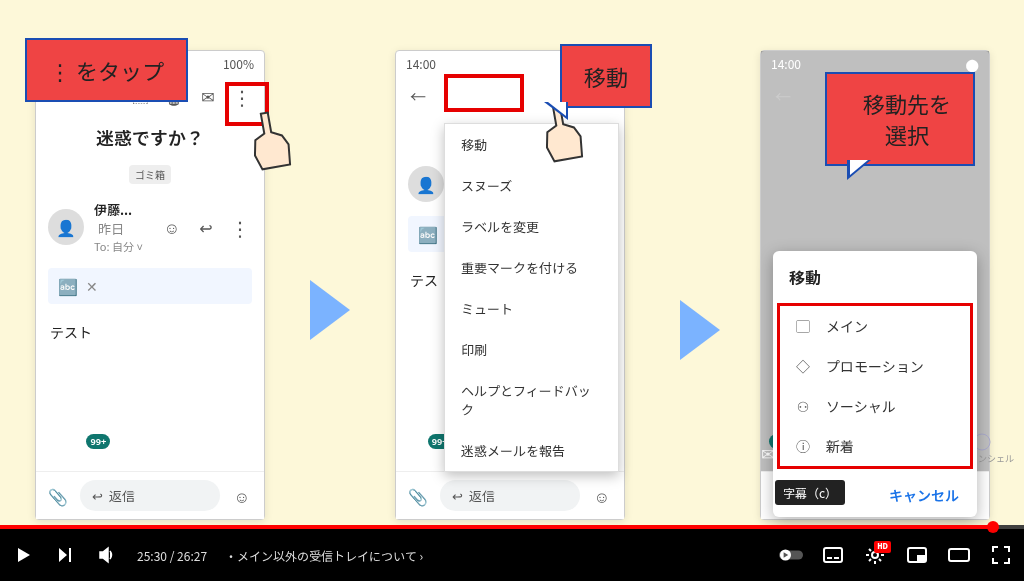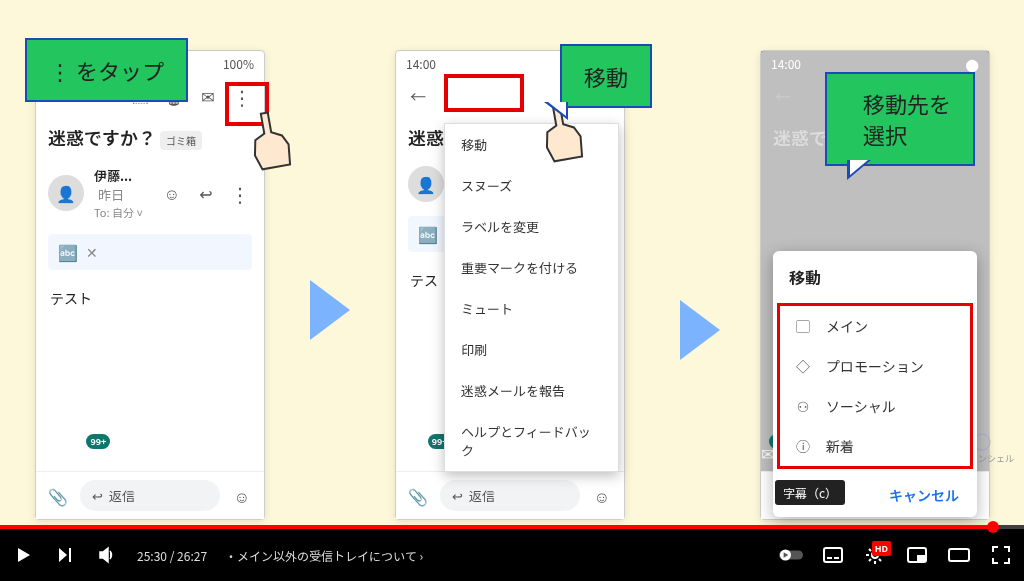--- a/index.html
+++ b/index.html
@@ -12,21 +12,21 @@
   .phone1 { left: 35px; top: 50px; height: 470px; }
   .phone2 { left: 395px; top: 50px; height: 470px; }
   .phone3 { left: 760px; top: 50px; height: 470px; }
   
   .statusbar { display: flex; justify-content: space-between; align-items: center; padding: 4px 10px; font-size: 12px; color: #555; }
   .topbar { display: flex; align-items: center; padding: 8px 10px; gap: 10px; }
   .topbar .spacer { flex: 1; }
   .icon-btn { width: 24px; height: 24px; display: flex; align-items: center; justify-content: center; cursor: pointer; color: #555; }
   .vdots { font-size: 20px; color: #555; }
   
-  .subject-row { display: flex; align-items: flex-end; padding: 8px 12px; gap: 4px; }
+  .subject-row { display: flex; align-items: center; padding: 8px 12px; gap: 15px; flex-direction: column; }
   .subject { font-size: 18px; font-weight: 600; color: #222; }
   .chip { font-size: 10px; background: #eee; padding: 2px 6px; border-radius: 4px; color: #555; }
   
   .sender-row { display: flex; align-items: center; padding: 8px 12px; gap: 10px; }
   .avatar { width: 36px; height: 36px; border-radius: 50%; background: #ddd; display: flex; align-items: center; justify-content: center; color: #888; }
   .sender-info { flex: 1; font-size: 13px; }
   .sender-name { font-weight: 600; color: #222; }
   .sender-date { color: #888; font-size: 13px; margin-left: 4px; }
   .sender-to { color: #888; font-size: 11px; }
   
@@ -51,24 +51,24 @@
   .sheet-item { display: flex; align-items: center; gap: 14px; padding: 10px 14px; font-size: 14px; color: #333; cursor: pointer; }
   .sheet-icon { width: 18px; text-align: center; color: #555; }
   .sheet-cancel { text-align: right; padding: 12px 18px; color: #1a73e8; font-size: 14px; font-weight: 600; cursor: pointer; }
   
   
   .big-arrow { position: absolute; width: 0; height: 0; border-top: 30px solid transparent; border-bottom: 30px solid transparent; border-left: 40px solid #7bb3ff; }
   .arrow1 { left: 310px; top: 280px; }
   .arrow2 { left: 680px; top: 300px; }
   
   
-  .callout { position: absolute; background: #22c55e; border: 2px solid #1a4db3; padding: 14px 22px; font-size: 22px; color: #222; z-index: 20; }
+  .callout { position: absolute; background: #ef4444; border: 2px solid #1a4db3; padding: 14px 22px; font-size: 22px; color: #222; z-index: 20; }
   .callout1 { left: 25px; top: 38px; }
   .callout2 { left: 560px; top: 44px; }
-  .callout3 { left: 825px; top: 72px; text-align: left; line-height: 1.4; padding-left: 36px; }
+  .callout3 { left: 825px; top: 72px; text-align: center; line-height: 1.4; padding-left: 36px; }
   .callout-tail { position: absolute; width: 0; height: 0; }
   .callout2 .callout-tail { left: -18px; bottom: -14px; border-top: 18px solid #1a4db3; border-left: 24px solid transparent; }
   .callout2 .callout-tail::after { content: ""; position: absolute; top: -18px; left: -20px; border-top: 14px solid #fff; border-left: 18px solid transparent; }
   .callout3 .callout-tail { left: 20px; bottom: -16px; border-top: 20px solid #1a4db3; border-right: 24px solid transparent; }
   .callout3 .callout-tail::after { content: ""; position: absolute; top: -20px; left: 3px; border-top: 15px solid #fff; border-right: 18px solid transparent; }
   
   
   .redbox { position: absolute; border: 4px solid #e60000; z-index: 10; }
   .redbox1 { left: 225px; top: 82px; width: 44px; height: 44px; }
   .redbox2 { left: 444px; top: 74px; width: 80px; height: 38px; }
@@ -88,21 +88,21 @@
   
   .progress { position: absolute; left: 0; right: 0; top: 525px; height: 4px; background: rgba(255,255,255,0.25); }
   .progress-played { height: 100%; background: #ff0000; width: 97%; position: relative; }
   .progress-played::after { content: ""; position: absolute; right: -6px; top: -4px; width: 12px; height: 12px; border-radius: 50%; background: #ff0000; }
   
   .ytbar { position: absolute; left: 0; right: 0; bottom: 0; height: 52px; background: linear-gradient(transparent, rgba(0,0,0,0.6)); display: flex; align-items: center; padding: 0 11px; gap: 18px; color: #fff; }
   .ytbar .spacer { flex: 1; }
   .ytbtn { width: 24px; height: 24px; display: flex; align-items: center; justify-content: center; cursor: pointer; font-size: 14px; }
   .yttime { font-size: 12px; color: #ddd; }
   .ytchapter { font-size: 12px; color: #ddd; }
-  .hd-badge { background: #f00; font-size: 9px; font-weight: 700; padding: 1px 3px; border-radius: 2px; position: absolute; top: -2px; right: -4px; }
+  .hd-badge { background: #f00; font-size: 9px; font-weight: 700; padding: 1px 3px; border-radius: 2px; position: absolute; top: -2px; right: -4px; font-family: Liberation Mono, monospace; }
   
   
   .navdots { position: absolute; bottom: 52px; left: 0; right: 0; height: 40px; display: flex; justify-content: space-around; align-items: center; pointer-events: none; }
   .nav-item { position: relative; width: 30px; height: 30px; display: flex; align-items: center; justify-content: center; color: #fff; }
   .badge-99 { position: absolute; top: -4px; right: -10px; background: #0f766e; color: #fff; font-size: 9px; padding: 1px 4px; border-radius: 8px; font-weight: 700; }
   
 </style>
 </head>
 <body>
 
@@ -166,22 +166,22 @@
       <span>🔤</span>
     </div>
     <div class="body-text">テス</div>
     <div class="dropdown">
       <div class="dropdown-item">移動</div>
       <div class="dropdown-item">スヌーズ</div>
       <div class="dropdown-item">ラベルを変更</div>
       <div class="dropdown-item">重要マークを付ける</div>
       <div class="dropdown-item">ミュート</div>
       <div class="dropdown-item">印刷</div>
+      <div class="dropdown-item">ヘルプとフィードバック</div>
       <div class="dropdown-item">迷惑メールを報告</div>
-      <div class="dropdown-item">ヘルプとフィードバック</div>
     </div>
     <div class="reply-bar">
       <span class="icon-btn">📎</span>
       <div class="reply-pill">↩ <span>返信</span></div>
       <span class="icon-btn">☺</span>
     </div>
   </div>
 
   <div class="phone phone3">
     <div class="overlay3"></div>

